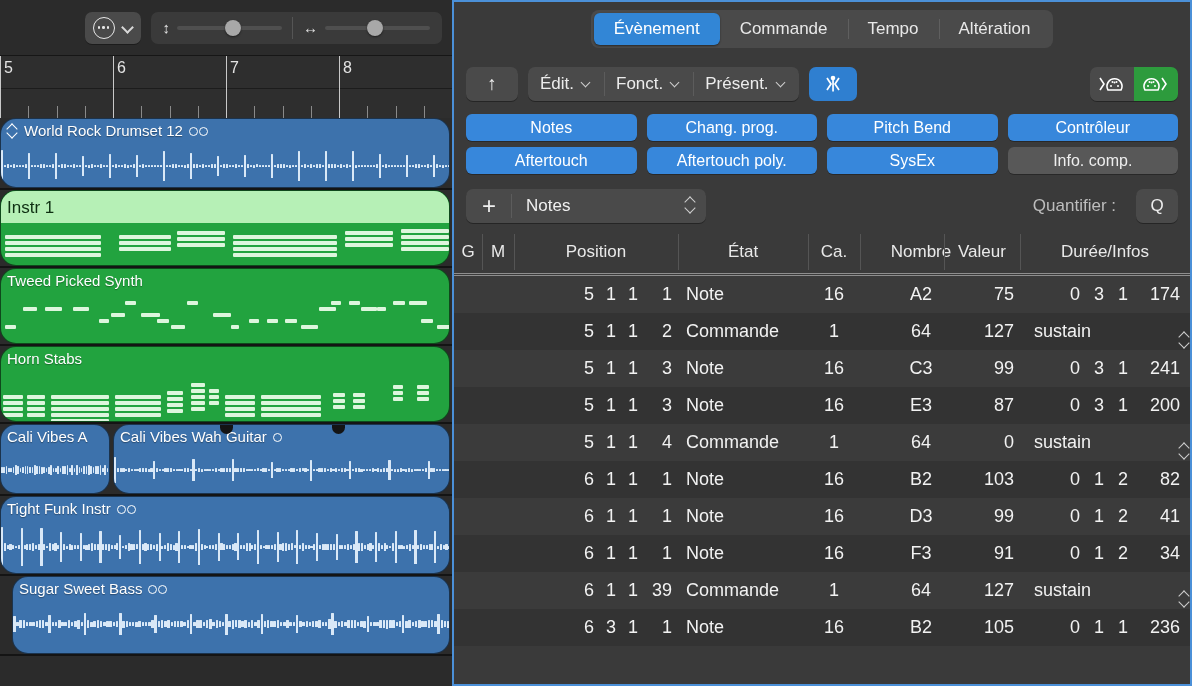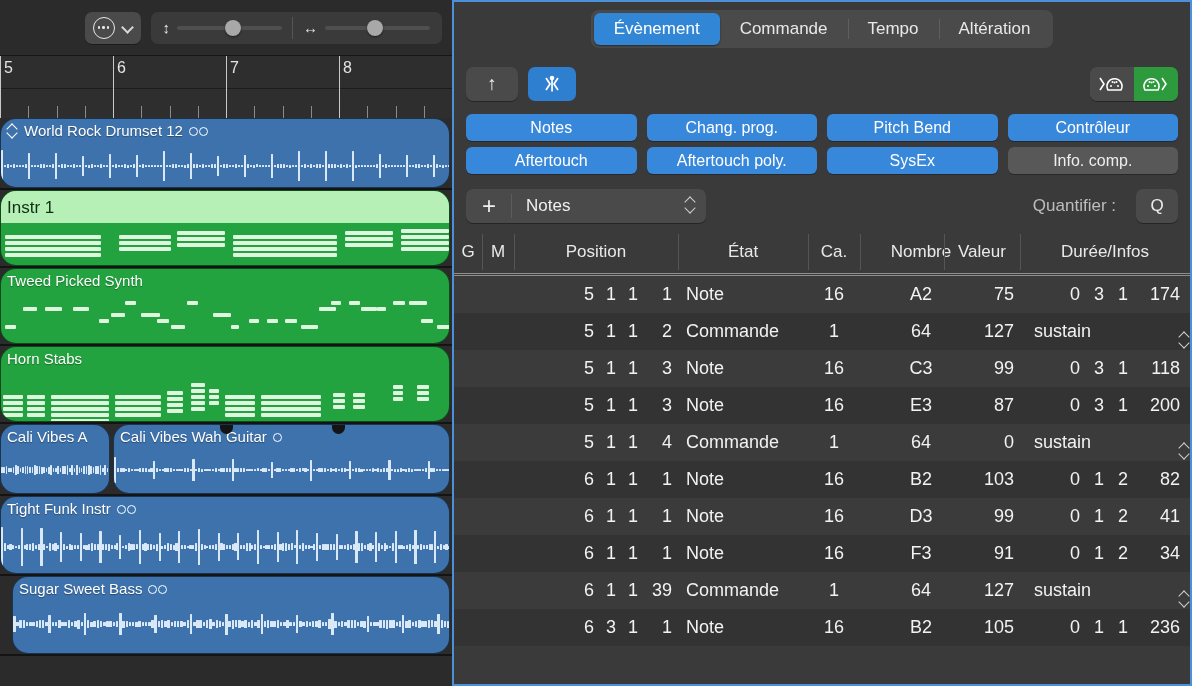--- a/index.html
+++ b/index.html
@@ -1103,20 +1103,34 @@
             </div>
           <div class="tab sep">
               <span>Altération</span>
             </div>
         </div>
       </div>
 
       <div class="toolrow">
         <div class="btn btn-arrowup">↑</div>
 
+        <div class="menugroup">
+          <div class="menuitem">
+            <span>Édit.</span>
+            <span class="chev-sm"></span>
+          </div>
+          <div class="menuitem">
+            <span>Fonct.</span>
+            <span class="chev-sm"></span>
+          </div>
+          <div class="menuitem">
+            <span>Présent.</span>
+            <span class="chev-sm"></span>
+          </div>
+        </div>
 
         <div class="btn-catch">
           <svg width="22" height="22" viewBox="0 0 22 22">
             <path d="M5 5 L9 11 L5 17" fill="none" stroke="#fff" stroke-width="1.7"></path>
             <path d="M17 5 L13 11 L17 17" fill="none" stroke="#fff" stroke-width="1.7"></path>
             <rect x="10.2" y="3.5" width="1.7" height="15" fill="#fff"></rect>
             <circle cx="11" cy="5" r="2.3" fill="#fff"></circle>
           </svg>
         </div>
 
@@ -1306,21 +1320,21 @@
             <span class="txt">C3</span>
           </div>
           <div class="cell c-val">
             <span class="txt">99</span>
           </div>
           <div class="cell c-dur">
             <div class="dur-nums">
               <span class="dn1">0</span>
               <span class="dn2">3</span>
               <span class="dn3">1</span>
-              <span class="dn4">118</span>
+              <span class="dn4">241</span>
             </div>
           </div>
         </div>
         <div class="row even">
           <div class="cell c-g"></div>
           <div class="cell c-m"></div>
           <div class="cell c-pos">
             <div class="pos-nums">
               <span class="pn1">5</span>
               <span class="pn2">1</span>

